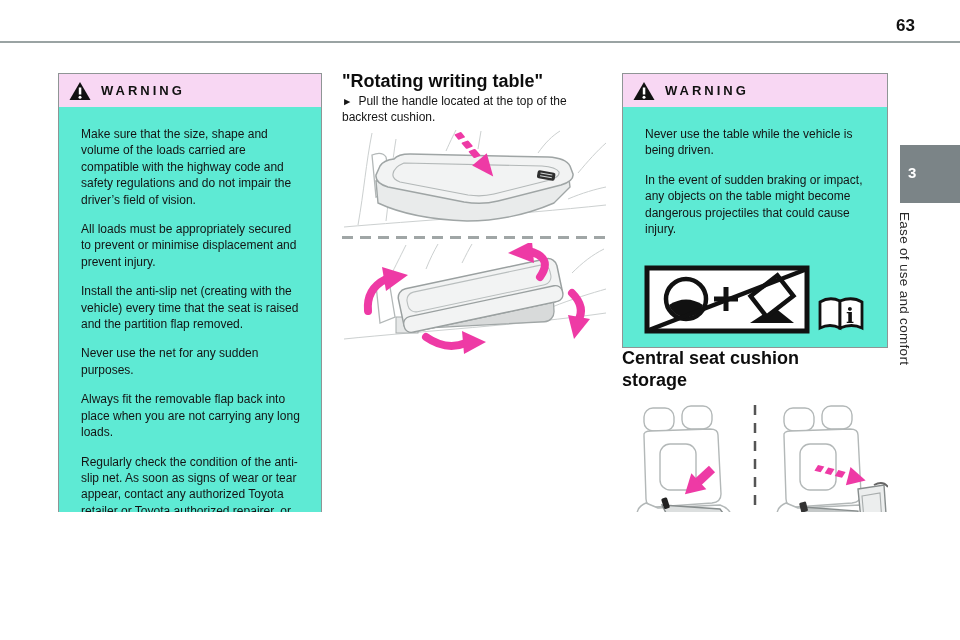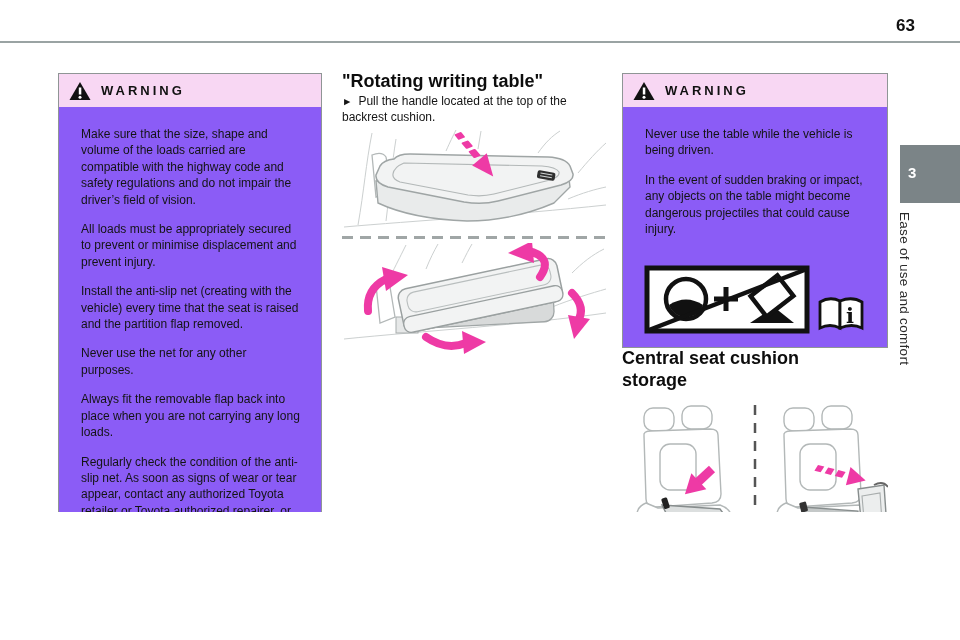--- a/index.html
+++ b/index.html
@@ -12,21 +12,21 @@
   .chapter-tab{position:absolute;left:900px;top:145px;width:60px;height:58px;background:#7b8487;
                color:#fff;font-weight:bold;font-size:15px;padding:19px 0 0 8px;box-sizing:border-box;}
   .chapter-label{position:absolute;left:897px;top:212px;writing-mode:vertical-rl;
                  font-size:13.5px;color:#2a2a2a;letter-spacing:.3px;}
 
   .col{position:absolute;top:73px;}
   .col-left{left:58px;width:264px;}
   .col-mid{left:342px;width:266px;top:71px;}
   .col-right{left:622px;width:266px;}
 
-  .warn-box{border:1.5px solid #8f9595;background:#8b5cf6;box-sizing:border-box;}
+  .warn-box{border:1.5px solid #8f9595;background:#5eead4;box-sizing:border-box;}
   .warn-head{background:#f8d7f3;height:33px;display:flex;align-items:center;gap:10px;padding-left:10px;}
   .warn-title{font-size:13px;font-weight:bold;letter-spacing:3px;color:#111;}
   .warn-body{padding:6px 8px 10px 9px;font-size:12px;line-height:16.4px;color:#141414;}
   .warn-body p{margin:13px;}
 
   h1{font-size:18px;line-height:21.5px;font-weight:bold;color:#0d0d0d;margin:0;}
   .body{font-size:12px;line-height:16.4px;margin:4px 0 0;}
   .bullet{margin-top:0;}
   .bullet .marker{font-size:10.5px;margin-right:6px;}
 
@@ -59,21 +59,21 @@
           <polygon points="11,1 21.5,19 0.5,19" fill="#111"></polygon>
           <rect x="9.8" y="6.5" width="2.5" height="7" fill="#fff"></rect>
           <circle cx="11" cy="16.3" r="1.5" fill="#fff"></circle>
         </svg>
         <span class="warn-title">WARNING</span>
       </div>
       <div class="warn-body">
         <p>Make sure that the size, shape and volume of the loads carried are compatible with the highway code and safety regulations and do not impair the driver’s field of vision.</p>
         <p>All loads must be appropriately secured to prevent or minimise displacement and prevent injury.</p>
         <p>Install the anti-slip net (creating with the vehicle) every time that the seat is raised and the partition flap removed.</p>
-        <p>Never use the net for any other purposes.</p>
+        <p>Never use the net for any sudden purposes.</p>
         <p>Always fit the removable flap back into place when you are not carrying any long loads.</p>
         <p>Regularly check the condition of the anti-slip net. As soon as signs of wear or tear appear, contact any authorized Toyota retailer or Toyota authorized repairer, or any reliable repairer to have it replaced by an anti-slip net that meets the specifications required by TOYOTA for the vehicle.</p>
       </div>
     </div>
   </section>
 
   <section class="col col-mid">
     <h1>"Rotating writing table"</h1>
     <p class="body bullet"><span class="marker">►</span><span>Pull the handle located at the top of the backrest cushion.</span></p>
 

